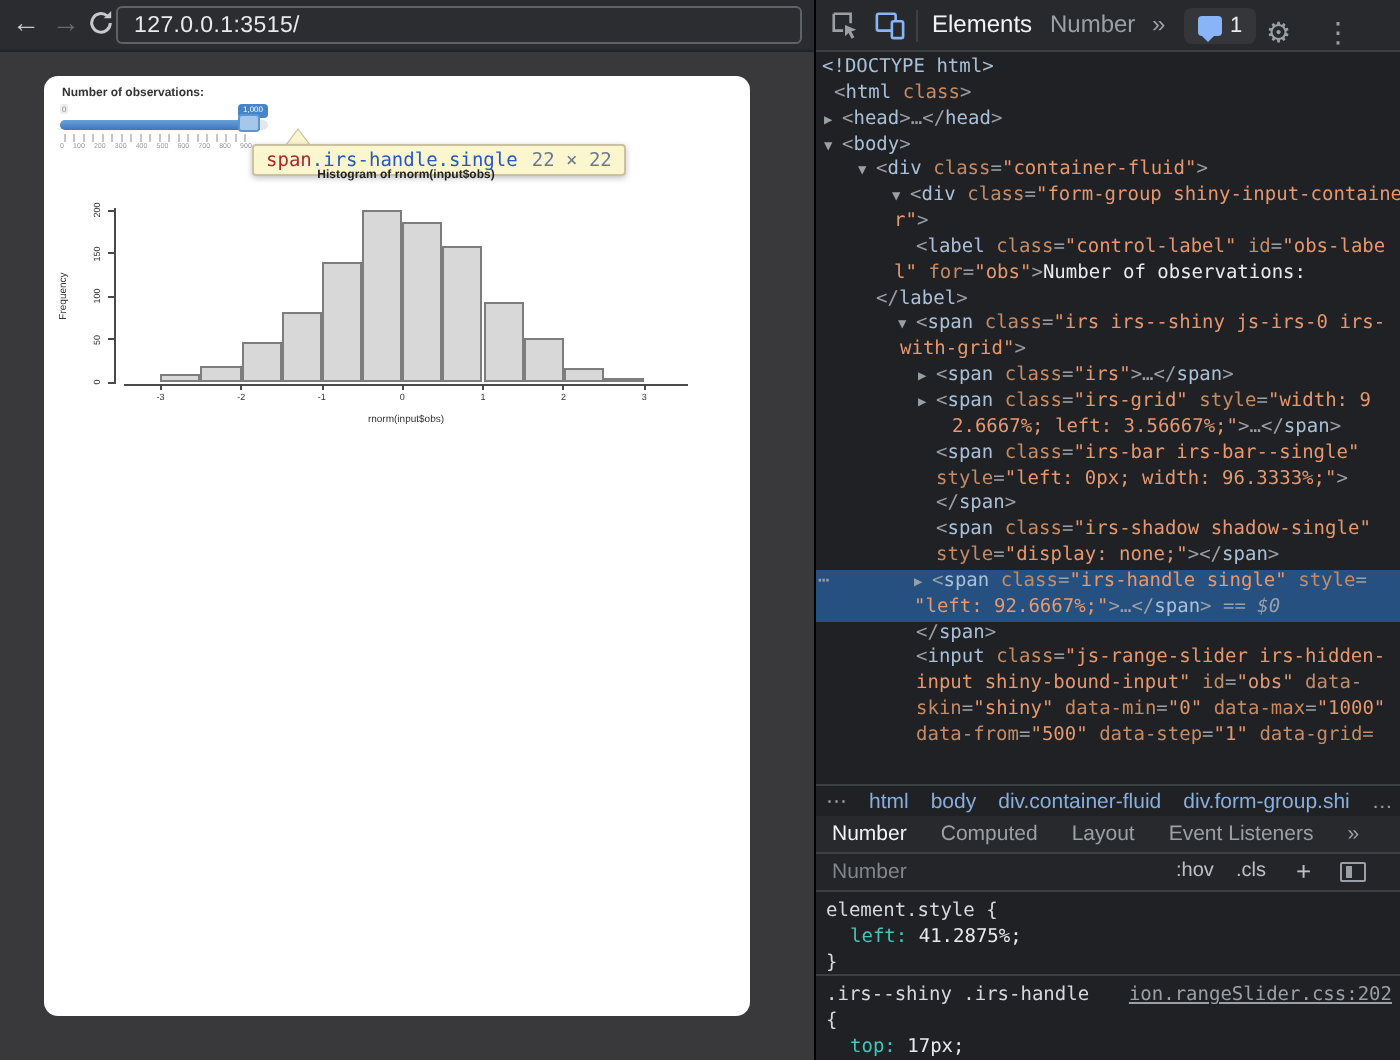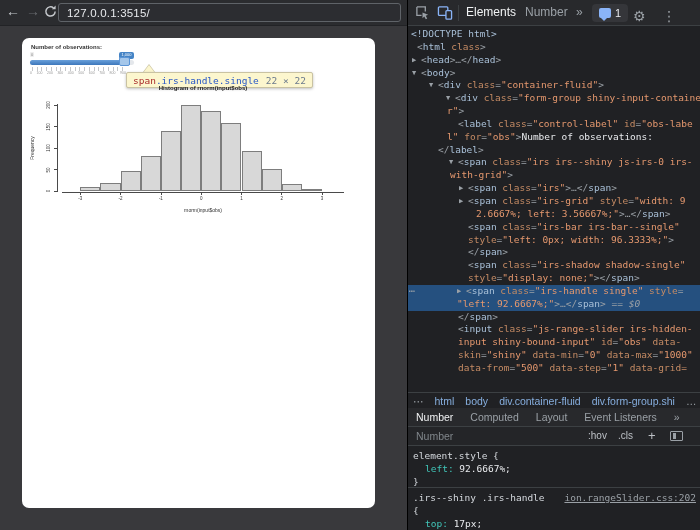--- a/index.html
+++ b/index.html
@@ -286,21 +286,21 @@
       <span id="sidebar-toggle-ic"></span>
     </div>
 
     <div id="rules">
       <div class="rule-line" style="top:4px">
         <span>element.style</span>
         <span>{</span>
       </div>
       <div class="rule-line decl" style="top:17px">
         <span class="css-prop">left:</span>
-        <span class="css-val">92.6667%;</span>
+        <span class="css-val">41.2875%;</span>
       </div>
       <div class="rule-line" style="top:30px">
         <span>}</span>
       </div>
       <div class="rule-div"></div>
       <div class="rule-line" style="top:46px">
         <span>.irs--shiny .irs-handle</span>
       </div>
       <span class="css-link" style="top:46px">ion.rangeSlider.css:202</span>
       <div class="rule-line" style="top:59px">

